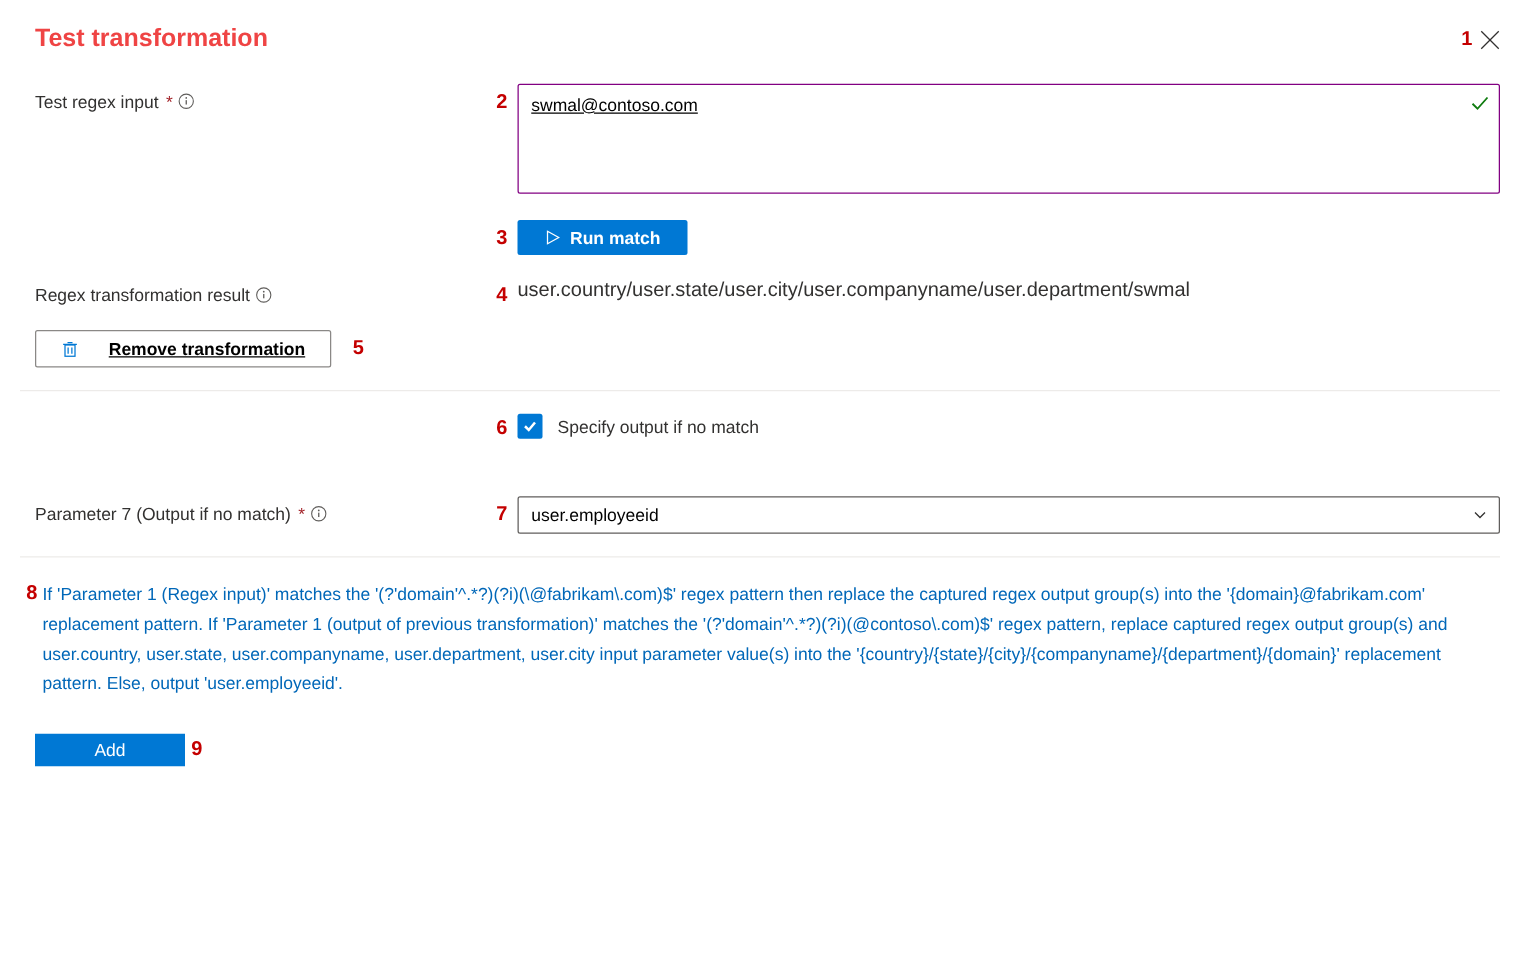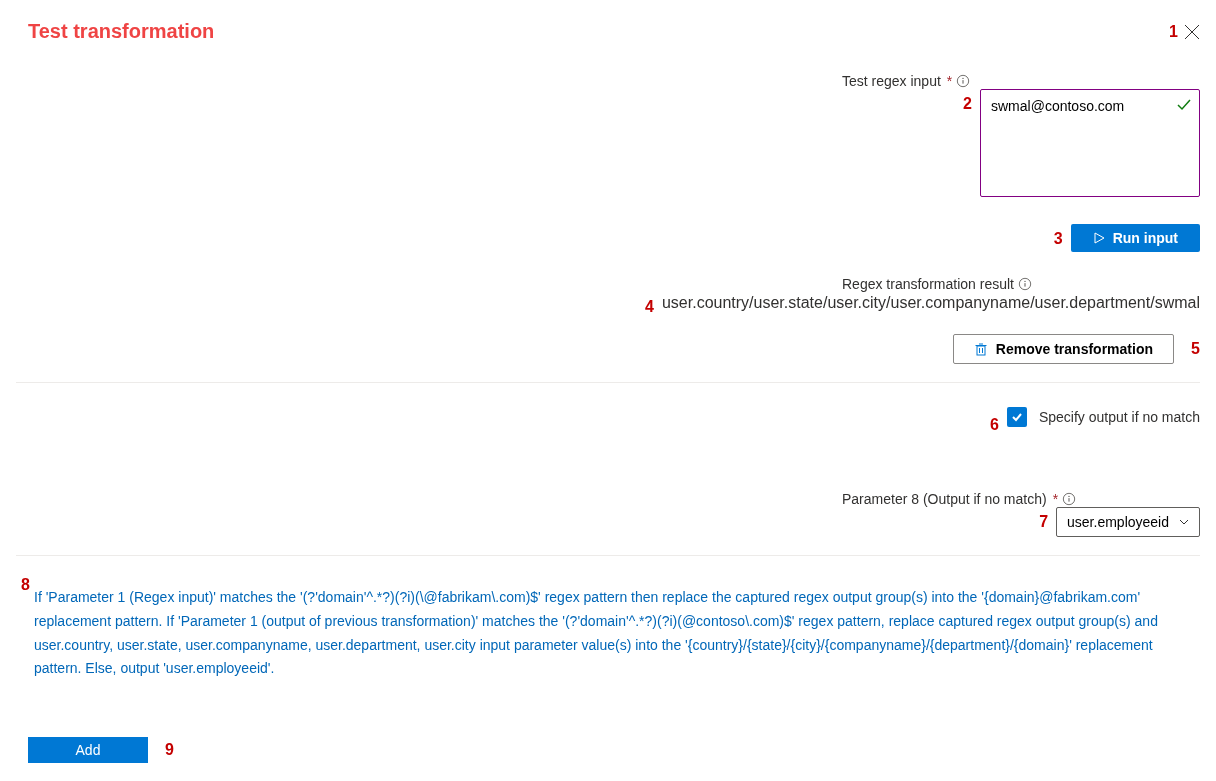--- a/index.html
+++ b/index.html
@@ -36,23 +36,22 @@
       min-width: 14px;
       text-align: right;
     }
     .close-icon {
       width: 16px;
       height: 16px;
       cursor: pointer;
     }
     .form-row {
       display: flex;
-      align-items: flex-end;
+      align-items: flex-start;
       margin-bottom: 18px;
-      flex-direction: column;
     }
     .label-col {
       width: 370px;
       padding-left: 12px;
       padding-top: 6px;
       display: flex;
       align-items: center;
       gap: 4px;
     }
     .control-col {
@@ -75,22 +74,23 @@
       vertical-align: middle;
     }
     .textarea-input {
       width: 100%;
       border: 1px solid #820082;
       border-radius: 2px;
       padding: 8px 30px 8px 10px;
       font-family: inherit;
       font-size: 14px;
       resize: none;
-      height: 108px;
+      height: 88px;
       outline: none;
+      text-decoration: underline;
     }
     .check-valid {
       position: absolute;
       right: 8px;
       top: 8px;
       width: 16px;
       height: 16px;
     }
     .anno-before-control {
       width: 20px;
@@ -118,22 +118,23 @@
     }
     .secondary-btn {
       background: #ffffff;
       border: 1px solid #8a8886;
       padding: 6px 20px;
       font-size: 14px;
       cursor: pointer;
       border-radius: 2px;
       display: inline-flex;
       align-items: center;
-      gap: 8px;
+      gap: 24px;
       font-weight: 600;
+      text-decoration: underline;
     }
     .trash-icon { width: 14px; height: 14px; }
     .divider {
       border: none;
       border-top: 1px solid #edebe9;
       margin: 16px 0 18px 0;
     }
     .checkbox-row {
       display: flex;
       align-items: center;
@@ -181,28 +182,26 @@
       align-items: flex-start;
       gap: 4px;
       margin-top: 18px;
       padding: 0 8px 0 0;
     }
     .description-text {
       color: #0067b8;
       font-size: 14px;
       line-height: 1.7;
       flex: 1;
-      margin-top: 12px;
     }
     .footer {
-      margin-top: 56px;
+      margin-top: 28px;
       margin-left: 12px;
       display: flex;
       align-items: center;
-      gap: 12px;
     }
     .add-btn {
       background: #0078d4;
       color: #fff;
       border: none;
       padding: 5px 40px;
       font-size: 14px;
       font-weight: 400;
       cursor: pointer;
       min-width: 120px;
@@ -244,21 +243,21 @@
 </div>
 
 <div class="form-row">
   <div class="label-col"></div>
   <div class="control-col">
     <div class="anno-before-control"><span class="anno">3</span></div>
     <button class="primary-btn">
       <svg class="play-icon" viewBox="0 0 12 12">
         <polygon points="2,1 11,6 2,11" fill="none" stroke="#fff" stroke-width="1"></polygon>
       </svg>
-      <span>Run input</span>
+      <span>Run match</span>
     </button>
   </div>
 </div>
 
 <div class="form-row">
   <div class="label-col">
     <span>Regex transformation result</span>
     <svg class="info-icon" viewBox="0 0 16 16">
       <circle cx="8" cy="8" r="6.5" fill="none" stroke="#605e5c" stroke-width="1"></circle>
       <circle cx="8" cy="5" r="0.8" fill="#605e5c"></circle>
@@ -286,36 +285,36 @@
     <span class="anno">5</span>
   </div>
 </div>
 
 <hr class="divider">
 
 <div class="form-row">
   <div class="label-col"></div>
   <div class="control-col" style="align-items:center;">
     <div class="anno-before-control" style="padding-top:0;"><span class="anno">6</span></div>
-    <div class="checkbox-row" style="margin-bottom:16px;">
+    <div class="checkbox-row" style="margin-bottom:4px;">
       <div class="checkbox">
         <svg class="checkmark-white" viewBox="0 0 12 12">
           <polyline points="2,6 5,9 10,3" fill="none" stroke="#fff" stroke-width="2"></polyline>
         </svg>
       </div>
       <span>Specify output if no match</span>
     </div>
   </div>
 </div>
 
 <div style="height:24px;"></div>
 
 <div class="form-row">
   <div class="label-col">
-    <span>Parameter 8 (Output if no match)</span>
+    <span>Parameter 7 (Output if no match)</span>
     <span class="req">*</span>
     <svg class="info-icon" viewBox="0 0 16 16">
       <circle cx="8" cy="8" r="6.5" fill="none" stroke="#605e5c" stroke-width="1"></circle>
       <circle cx="8" cy="5" r="0.8" fill="#605e5c"></circle>
       <rect x="7.4" y="7" width="1.2" height="4" fill="#605e5c"></rect>
     </svg>
   </div>
   <div class="control-col" style="align-items:center;">
     <div class="anno-before-control" style="padding-top:0;"><span class="anno">7</span></div>
     <div class="select-wrap">

